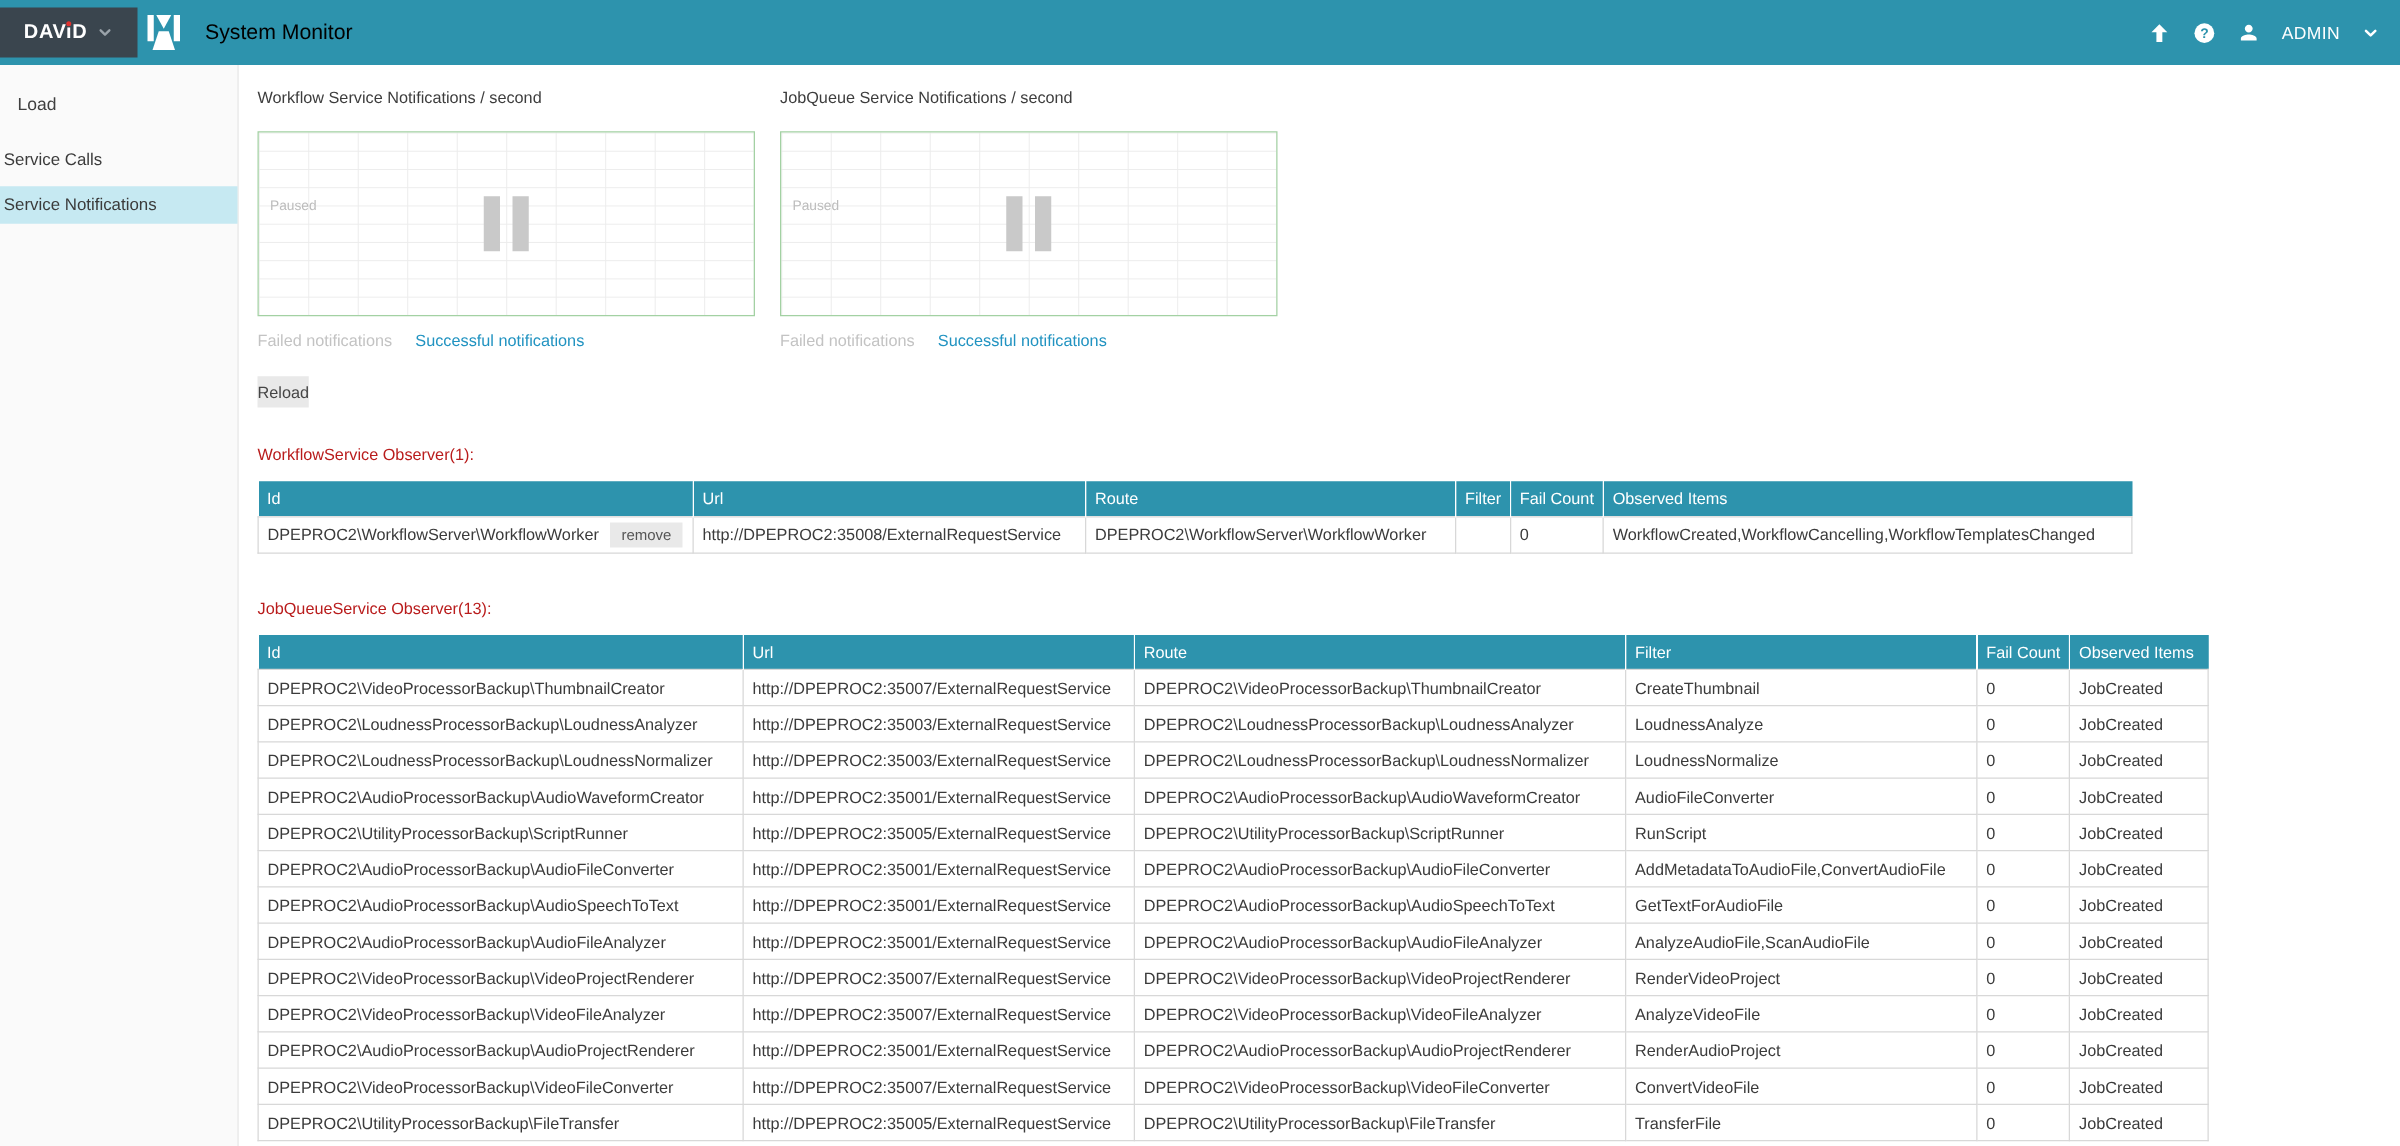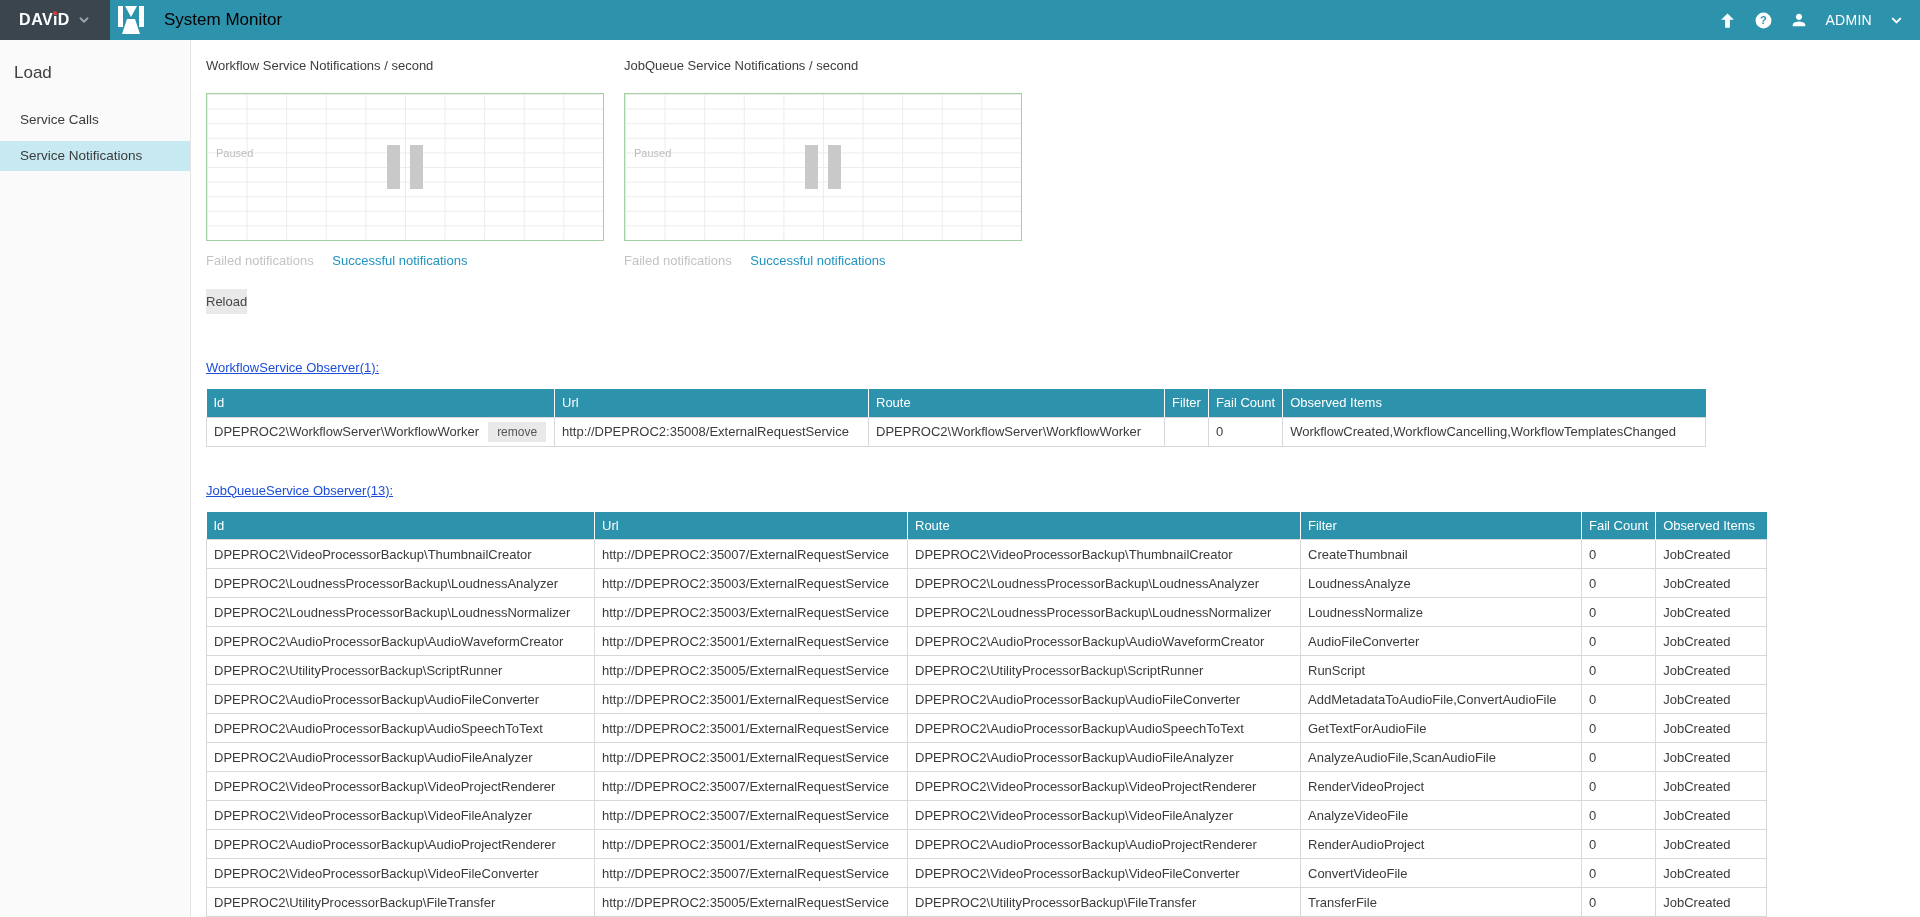--- a/index.html
+++ b/index.html
@@ -4,43 +4,43 @@
 <style>
   * { box-sizing: border-box; }
   html,body { margin:0; padding:0; }
   body {
     width:1920px; height:917px; overflow:hidden;
     font-family:"Liberation Sans", sans-serif;
     background:#ffffff; color:#3b3b3b;
   }
 
   
-  .header { height:40px; background:#2d93ad; display:flex; align-items:center; }
+  .header { height:52px; background:#2d93ad; display:flex; align-items:center; }
   .brand-block {
     width:110px; height:40px; background:#3a454e;
     display:flex; align-items:center; justify-content:center; gap:7px; flex:0 0 auto;
   }
   .brand { color:#fff; font-weight:bold; font-size:16px; letter-spacing:.5px; position:relative; }
   .brand .brand-i { position:relative; }
   .brand .brand-i::after {
     content:''; position:absolute; width:4px; height:4px; border-radius:50%;
     background:#e0312e; top:0px; left:50%; transform:translateX(-50%);
   }
   .brand-caret { display:flex; align-items:center; }
   .app-logo { margin-left:6px; display:flex; align-items:center; }
   .app-title { color:#000000; font-size:17px; font-weight:500; margin-left:18px; }
   .header-right { margin-left:auto; display:flex; align-items:center; gap:17px; padding-right:16px; }
   .hicon { display:flex; align-items:center; cursor:pointer; }
   .user-label { color:#ffffff; font-size:14px; font-weight:500; letter-spacing:.3px; }
 
   
   .layout { display:flex; height:877px; }
   .sidebar { width:191px; flex:0 0 auto; background:#fafafa; border-right:1px solid #e4e4e4; }
-  .sidebar-heading { font-size:17px; color:#3f3f3f; padding:23px 0 16px 14px; }
-  .sidebar-item { height:30px; line-height:30px; padding-left:20px; font-size:13.5px; color:#3b3b3b; cursor:pointer; margin-top:6px; }
+  .sidebar-heading { font-size:14px; color:#3f3f3f; padding:23px 0 16px 14px; }
+  .sidebar-item { height:30px; line-height:30px; padding-left:3px; font-size:13.5px; color:#3b3b3b; cursor:pointer; margin-top:6px; }
   .sidebar-item.selected { background:#c6e9f2; }
   .main { flex:1; padding:16px 0 0 15px; background:#fff; }
 
   
   .charts-row { display:flex; gap:20px; }
   .chart-block { width:398px; }
   .chart-title { font-size:13px; color:#3d3d3d; margin:2px 0 20px 0; }
   .chart-box {
     width:398px; height:148px; border:1px solid #a3d1a3; position:relative; background:#fff;
     background-image:
@@ -54,21 +54,21 @@
   .chart-legend { margin-top:12px; font-size:13px; }
   .legend-failed { color:#c3c3c3; margin-right:15px; cursor:pointer; }
   .legend-success { color:#2193c1; cursor:pointer; }
 
   .reload-btn {
     margin-top:21px; background:#e9e9e9; border:0; padding:5px 0;
     font-size:13px; color:#454545; font-family:inherit; cursor:pointer;
   }
 
   
-  .table-title { font-size:13px; color:#1d4ed8; margin:46px 0 14px 0;text-decoration:underline; }
+  .table-title { font-size:13px; color:#b91c1c; margin:30px 0 14px 0; }
   .table-title.second { margin-top:36px; }
   table.observer { border-collapse:collapse; font-size:13px; table-layout:fixed; }
   table.observer th {
     background:#2d93ad; color:#fff; font-weight:500; text-align:left;
     height:28px; padding:0 7px; border-left:1px solid rgba(255,255,255,.55);
     white-space:nowrap; overflow:hidden;
   }
   table.observer th:first-child { border-left:none; }
   table.observer td {
     border:1px solid #d8d8d8; height:29px; padding:0 7px;

